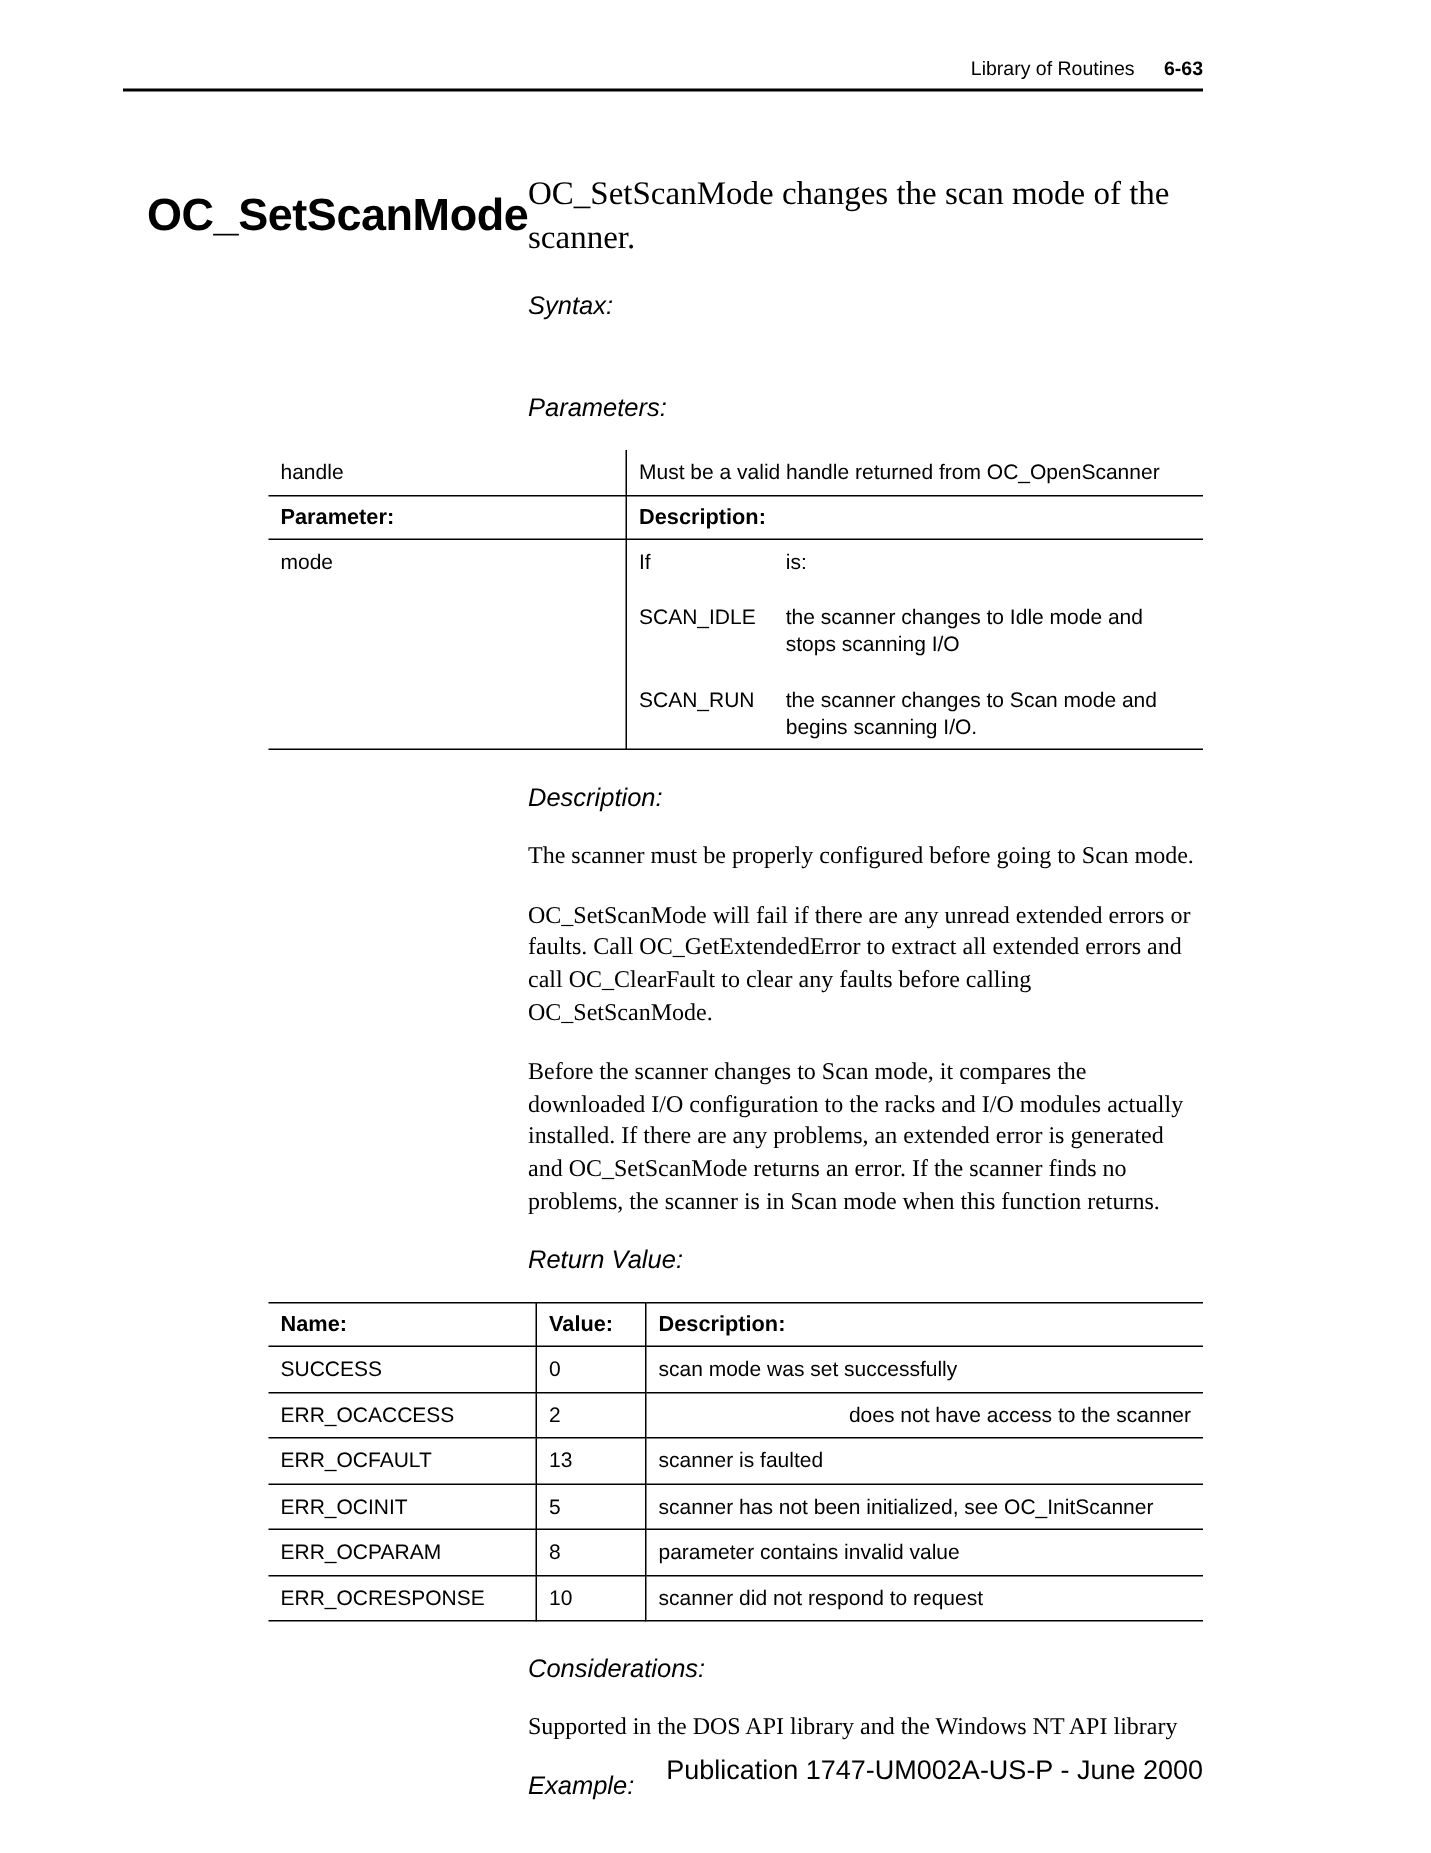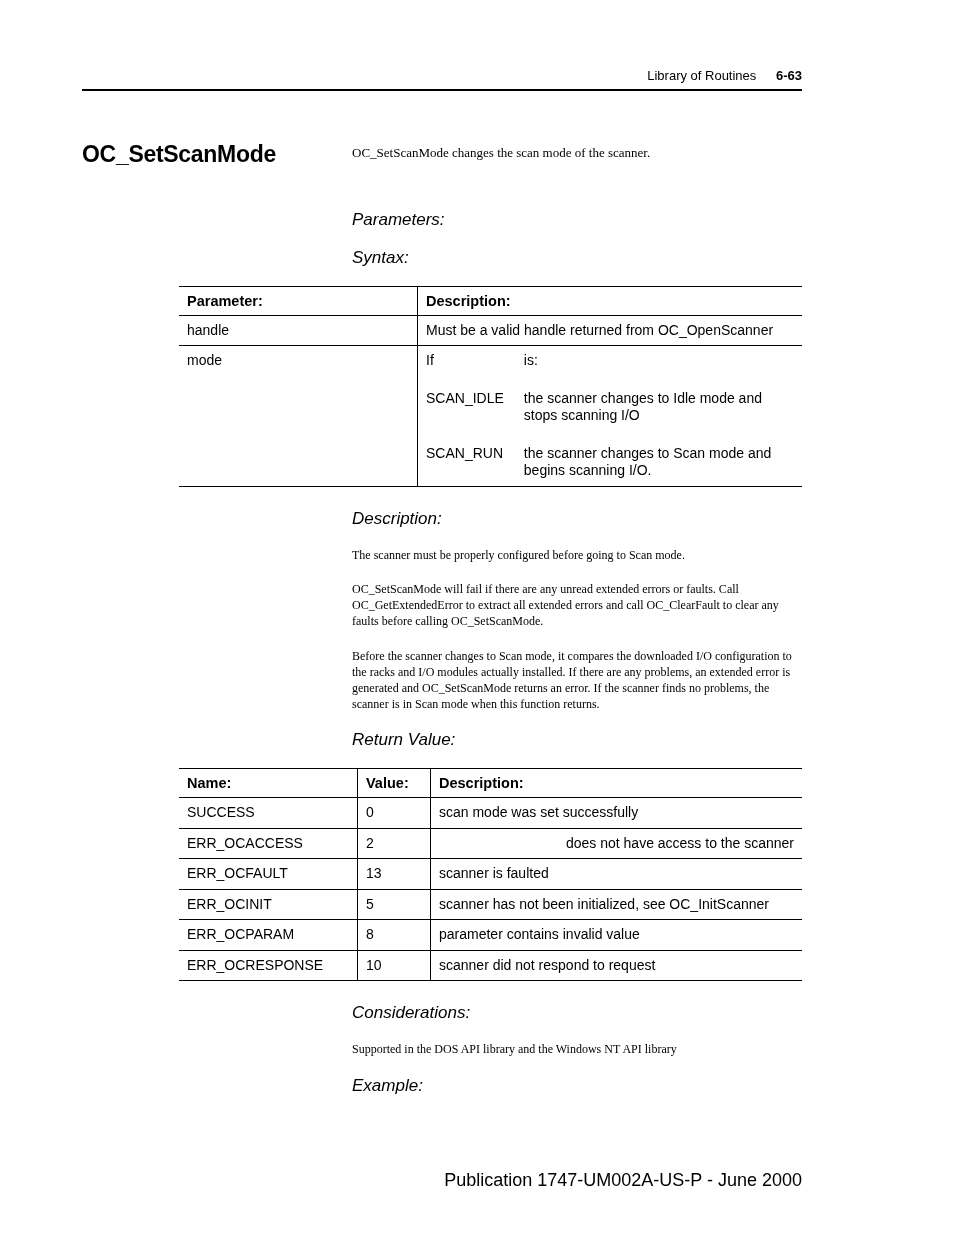--- a/index.html
+++ b/index.html
@@ -10,53 +10,53 @@
     height: 1235px;
     background: #fff;
     font-family: Georgia, 'Times New Roman', serif;
     color: #000;
   }
   .page {
     position: relative;
     width: 884px;
     height: 1235px;
     box-sizing: border-box;
-    padding: 68px 82px 0 82px;
+    padding: 38px 82px 0 82px;
   }
   .running-head {
     font-family: Arial, Helvetica, sans-serif;
     font-size: 13px;
     text-align: right;
     margin-bottom: 6px;
   }
   .running-head .pagenum { font-weight: 700; margin-left: 16px; }
   .hr-top { border: none; border-top: 2px solid #000; margin: 0; }
   .content { margin-top: 50px; display: flex; }
   .left-col { width: 270px; flex: 0 0 270px; }
   .right-col { flex: 1; }
   h1.title {
     font-family: Arial, Helvetica, sans-serif;
     font-weight: 700;
-    font-size: 23px;
-    margin: 0;
+    font-size: 30px;
+    margin: 16px;
     letter-spacing: -0.3px;
   }
   .intro {
-    font-size: 13px;
+    font-size: 22px;
     line-height: 1.3;
     margin: 4px 0 22px 0;
   }
   .section-label {
     font-family: Arial, Helvetica, sans-serif;
     font-style: italic;
     font-size: 17px;
     margin: 14px 0 18px 0;
   }
   .body-text {
-    font-size: 12px;
+    font-size: 16px;
     line-height: 1.35;
     margin: 0 0 18px 0;
   }
   table.param, table.retval {
     width: 100%;
     border-collapse: collapse;
     font-family: Arial, Helvetica, sans-serif;
     font-size: 14px;
     margin-bottom: 22px;
   }
@@ -111,34 +111,34 @@
   <hr class="hr-top">
 
   <div class="content">
     <div class="left-col">
       <h1 class="title">OC_SetScanMode</h1>
     </div>
     <div class="right-col">
 
       <p class="intro">OC_SetScanMode changes the scan mode of the scanner.</p>
 
+      <div class="section-label">Syntax:</div>
+
       <div class="section-label" style="margin-top:48px;">Parameters:</div>
-
-      <div class="section-label">Syntax:</div>
 
       <div class="param-wrap">
         <table class="param">
           <tbody>
               <tr>
+            <td class="vr">handle</td>
+            <td>Must be a valid handle returned from OC_OpenScanner</td>
+          </tr>
+          <tr>
             <th class="vr" style="width:222px;">Parameter:</th>
             <th>Description:</th>
-          </tr>
-          <tr>
-            <td class="vr">handle</td>
-            <td>Must be a valid handle returned from OC_OpenScanner</td>
           </tr>
           <tr>
             <td class="vr">mode</td>
             <td>
               <div class="mode-inner">
                 <span class="modeif">If</span>
                 <span class="modeis">is:</span>
                 <span class="modecode">SCAN_IDLE</span>
                 <span>the scanner changes to Idle mode and stops scanning I/O</span>
                 <span class="modecode">SCAN_RUN</span>

